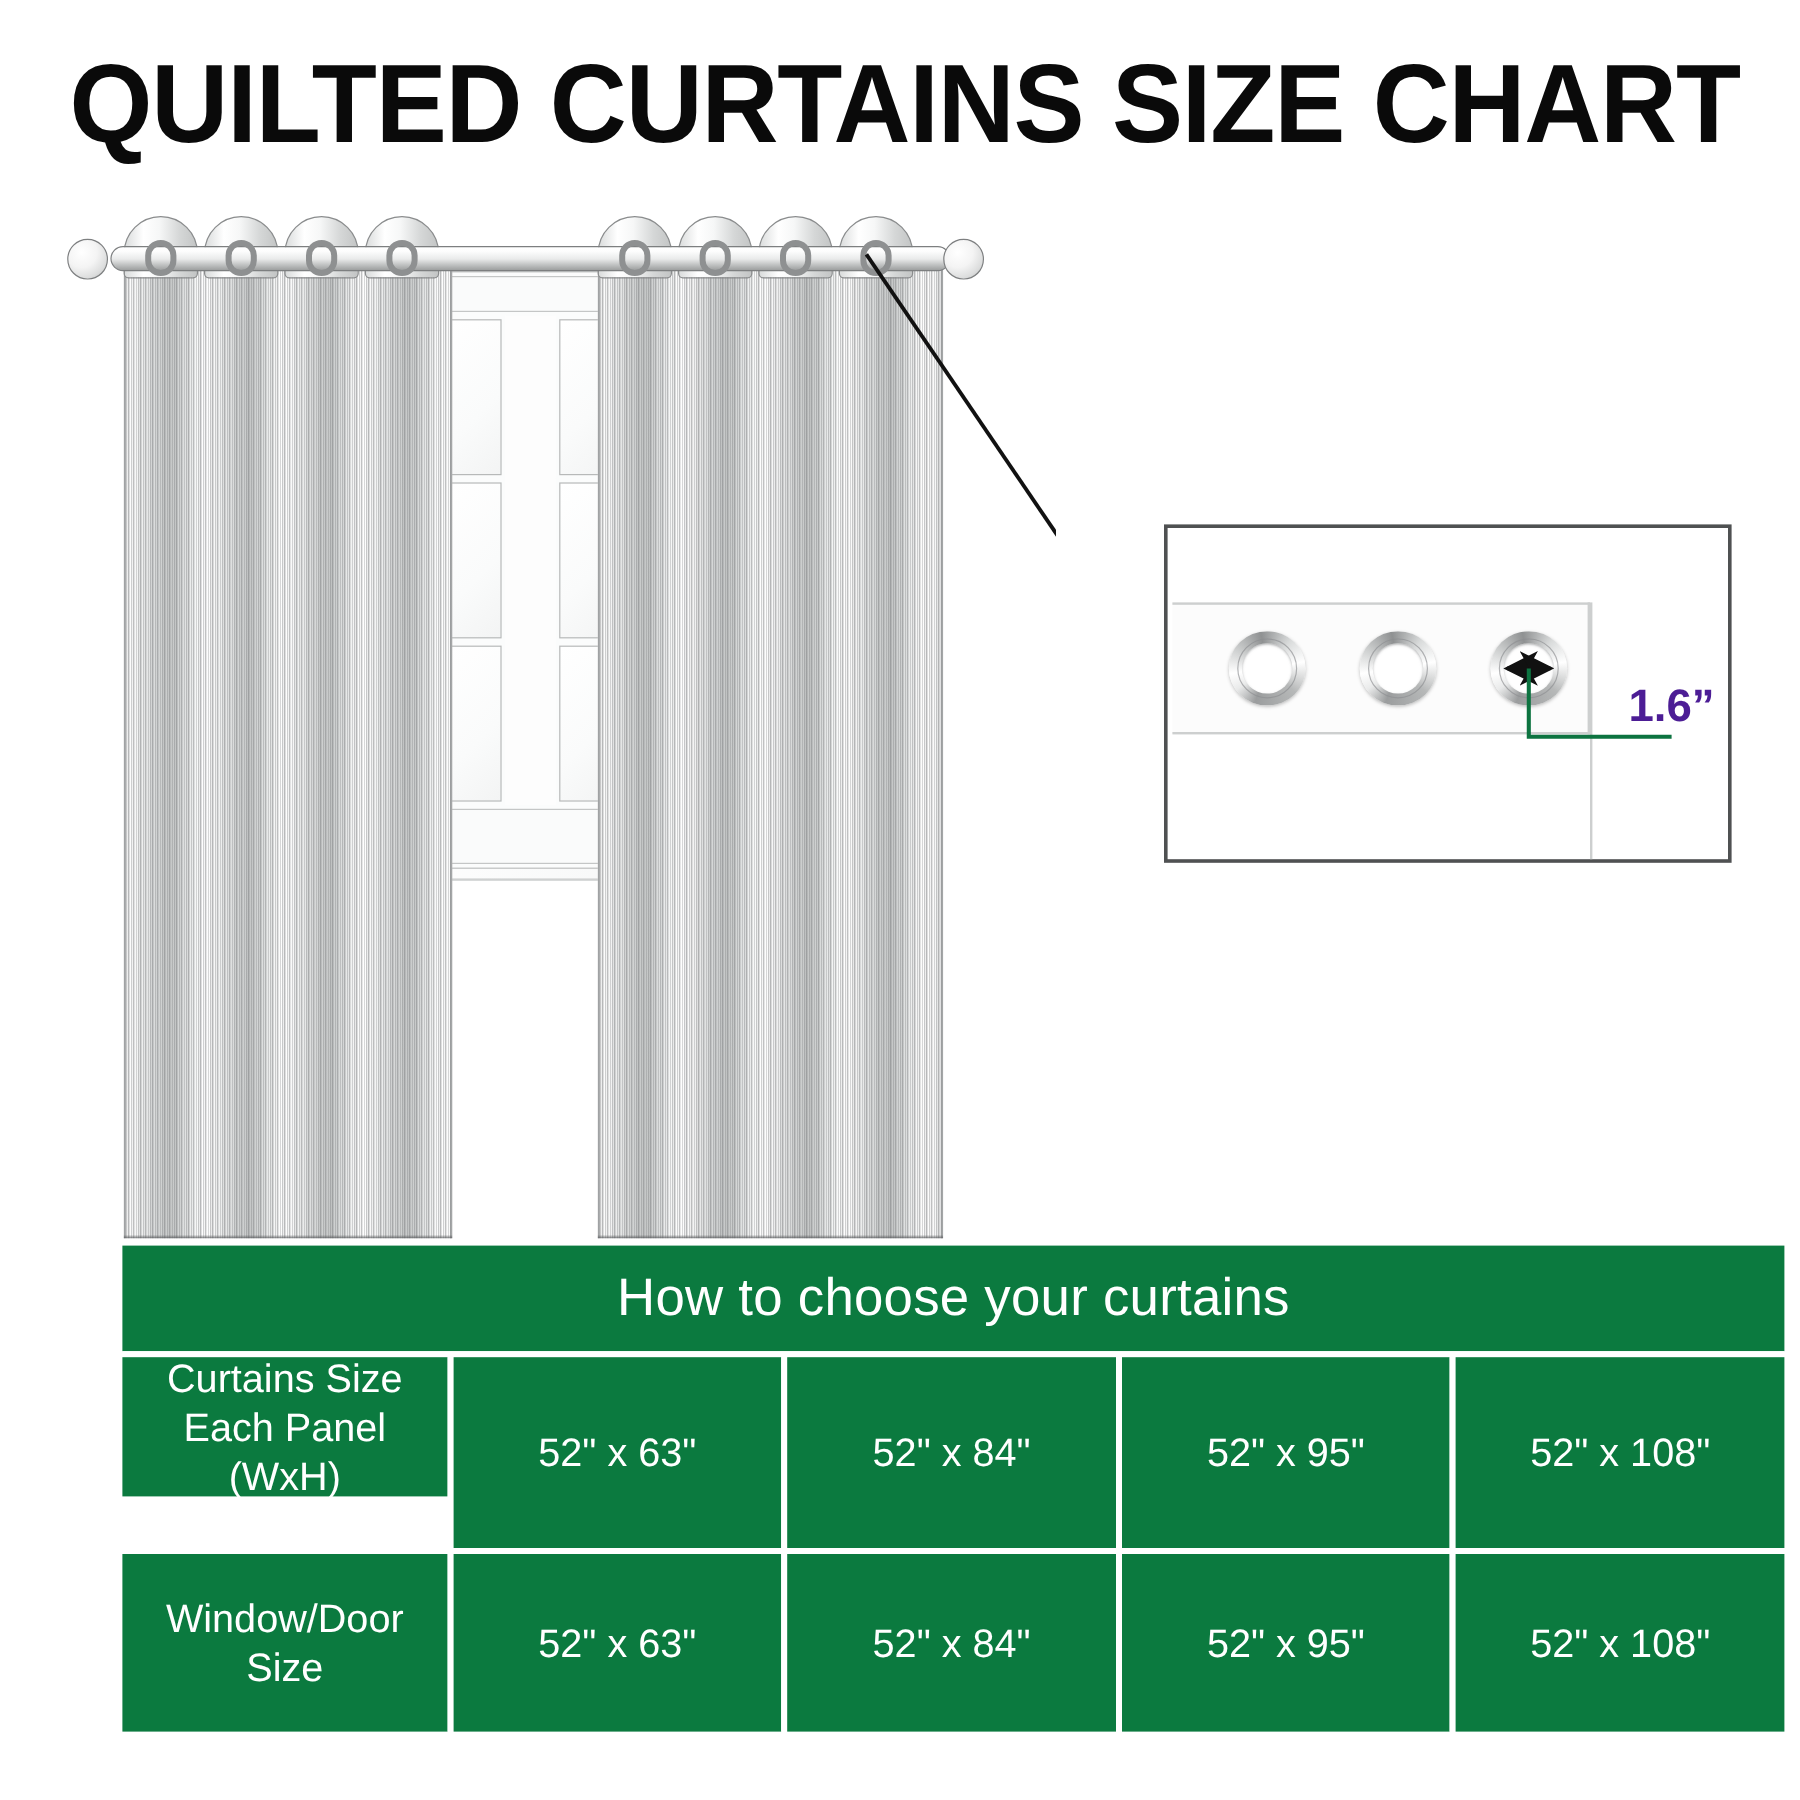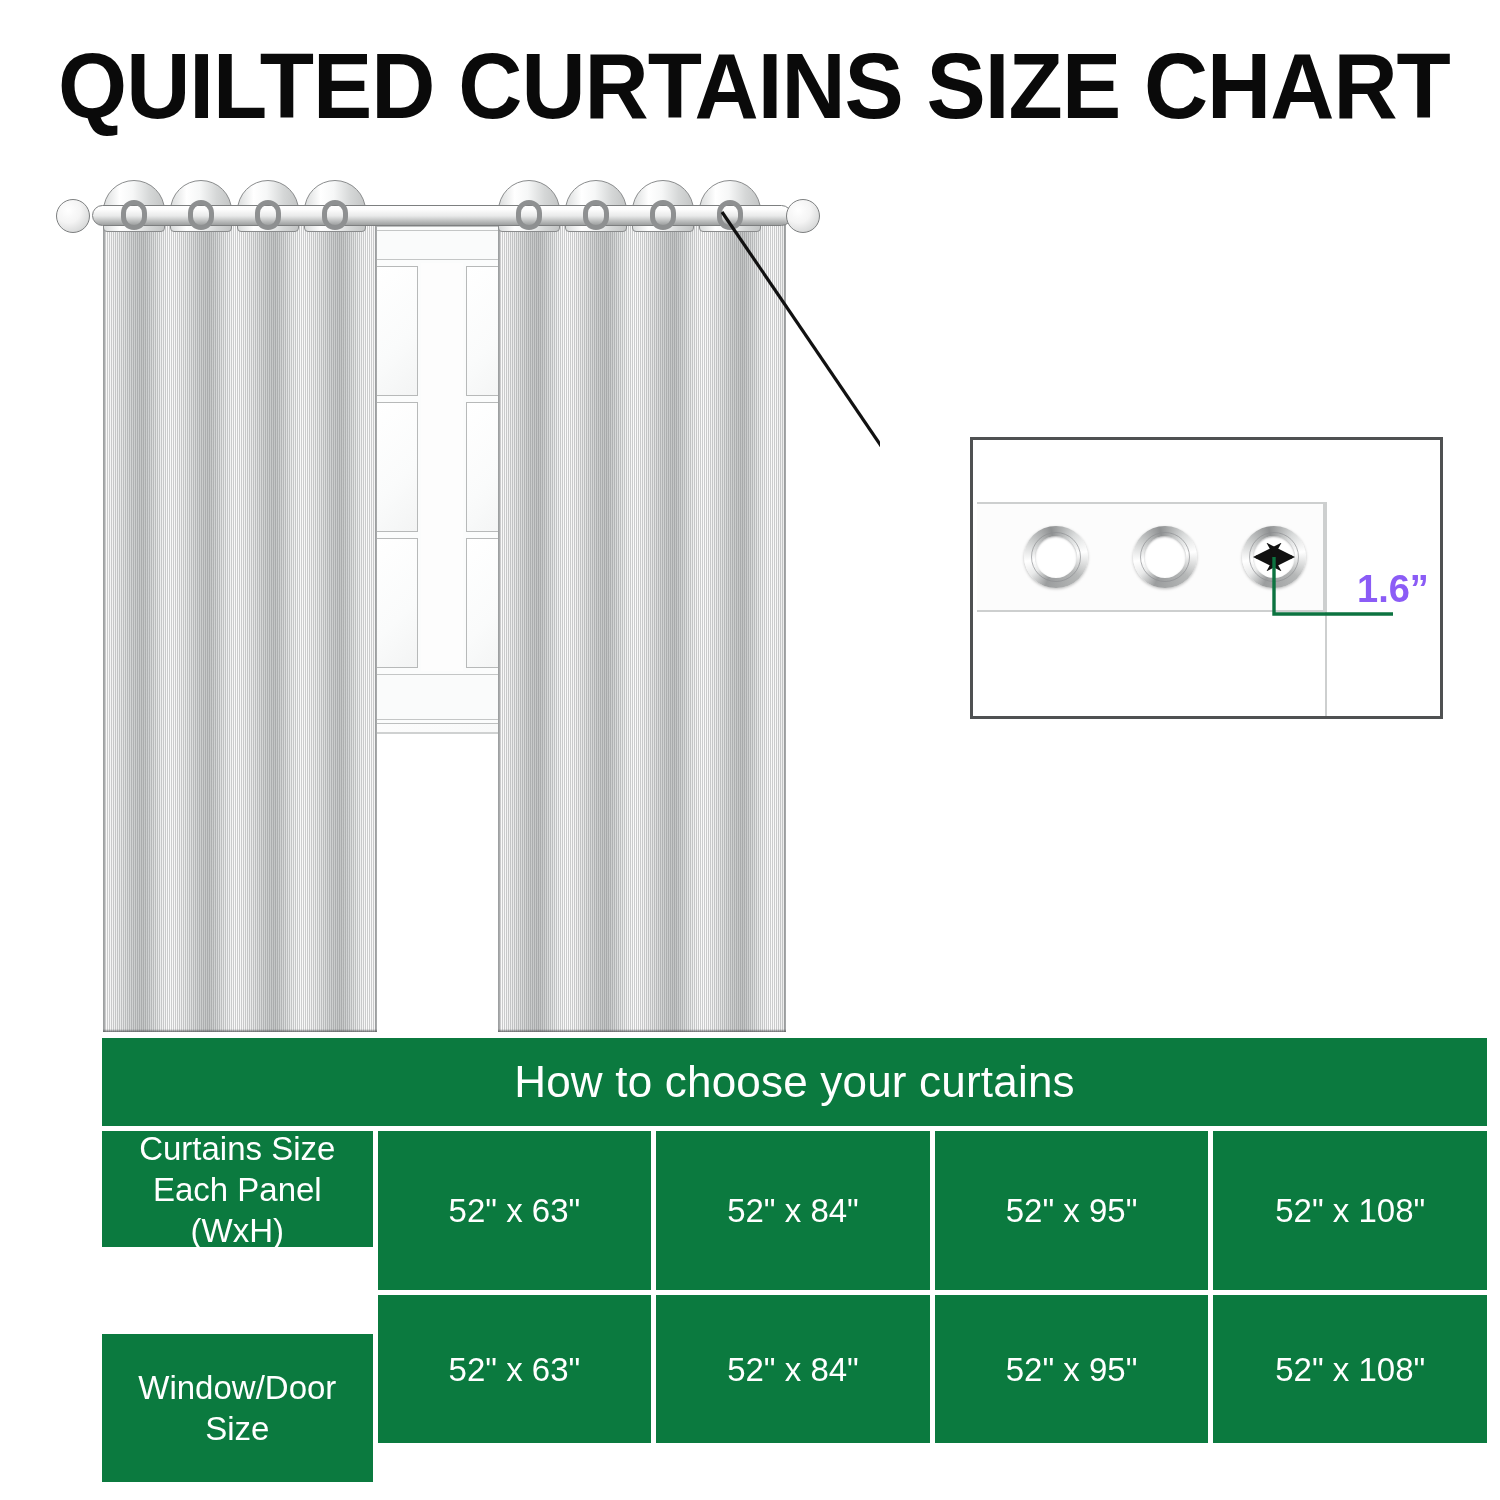--- a/index.html
+++ b/index.html
@@ -215,21 +215,21 @@
     position:absolute;left:7px;top:6px;width:50px;height:50px;border-radius:50%;
     border:1px solid rgba(140,142,144,.65);
     box-sizing:border-box;
   }
 
   .dim-arrow{position:absolute;}
   .dim-label{
     position:absolute;
     font-size:38px;
     font-weight:bold;
-    color:#8b5cf6;
+    color:#4c1d95;
     font-family:"Liberation Sans", sans-serif;
     white-space:nowrap;
   }
 
   
   .table{
     position:absolute;
     left:58px; top:1038px;
     width:1385px; height:405px;
     background:#ffffff;
@@ -249,21 +249,21 @@
     color:#ffffff;
     display:flex;align-items:center;justify-content:center;
     text-align:center;
     font-size:33px;
     line-height:41px;
     box-sizing:border-box;
     padding:4px 6px;
   }
   .cell.lbl{width:272px;height:116px;}
   .cell.val{width:275px;height:159px;}
-  .cell.lbl2{width:272px;height:148px;margin-top:39px;}
+  .cell.lbl2{width:272px;height:148px;}
   .cell.val2{width:275px;height:148px;}
   .gapx{width:5px;background:#ffffff;flex:0 0 5px;}
   .gapy{height:5px;background:#ffffff;}
 </style>
 </head>
 <body>
 
 <div id="page">
 
   <div class="title">QUILTED CURTAINS SIZE CHART</div>

